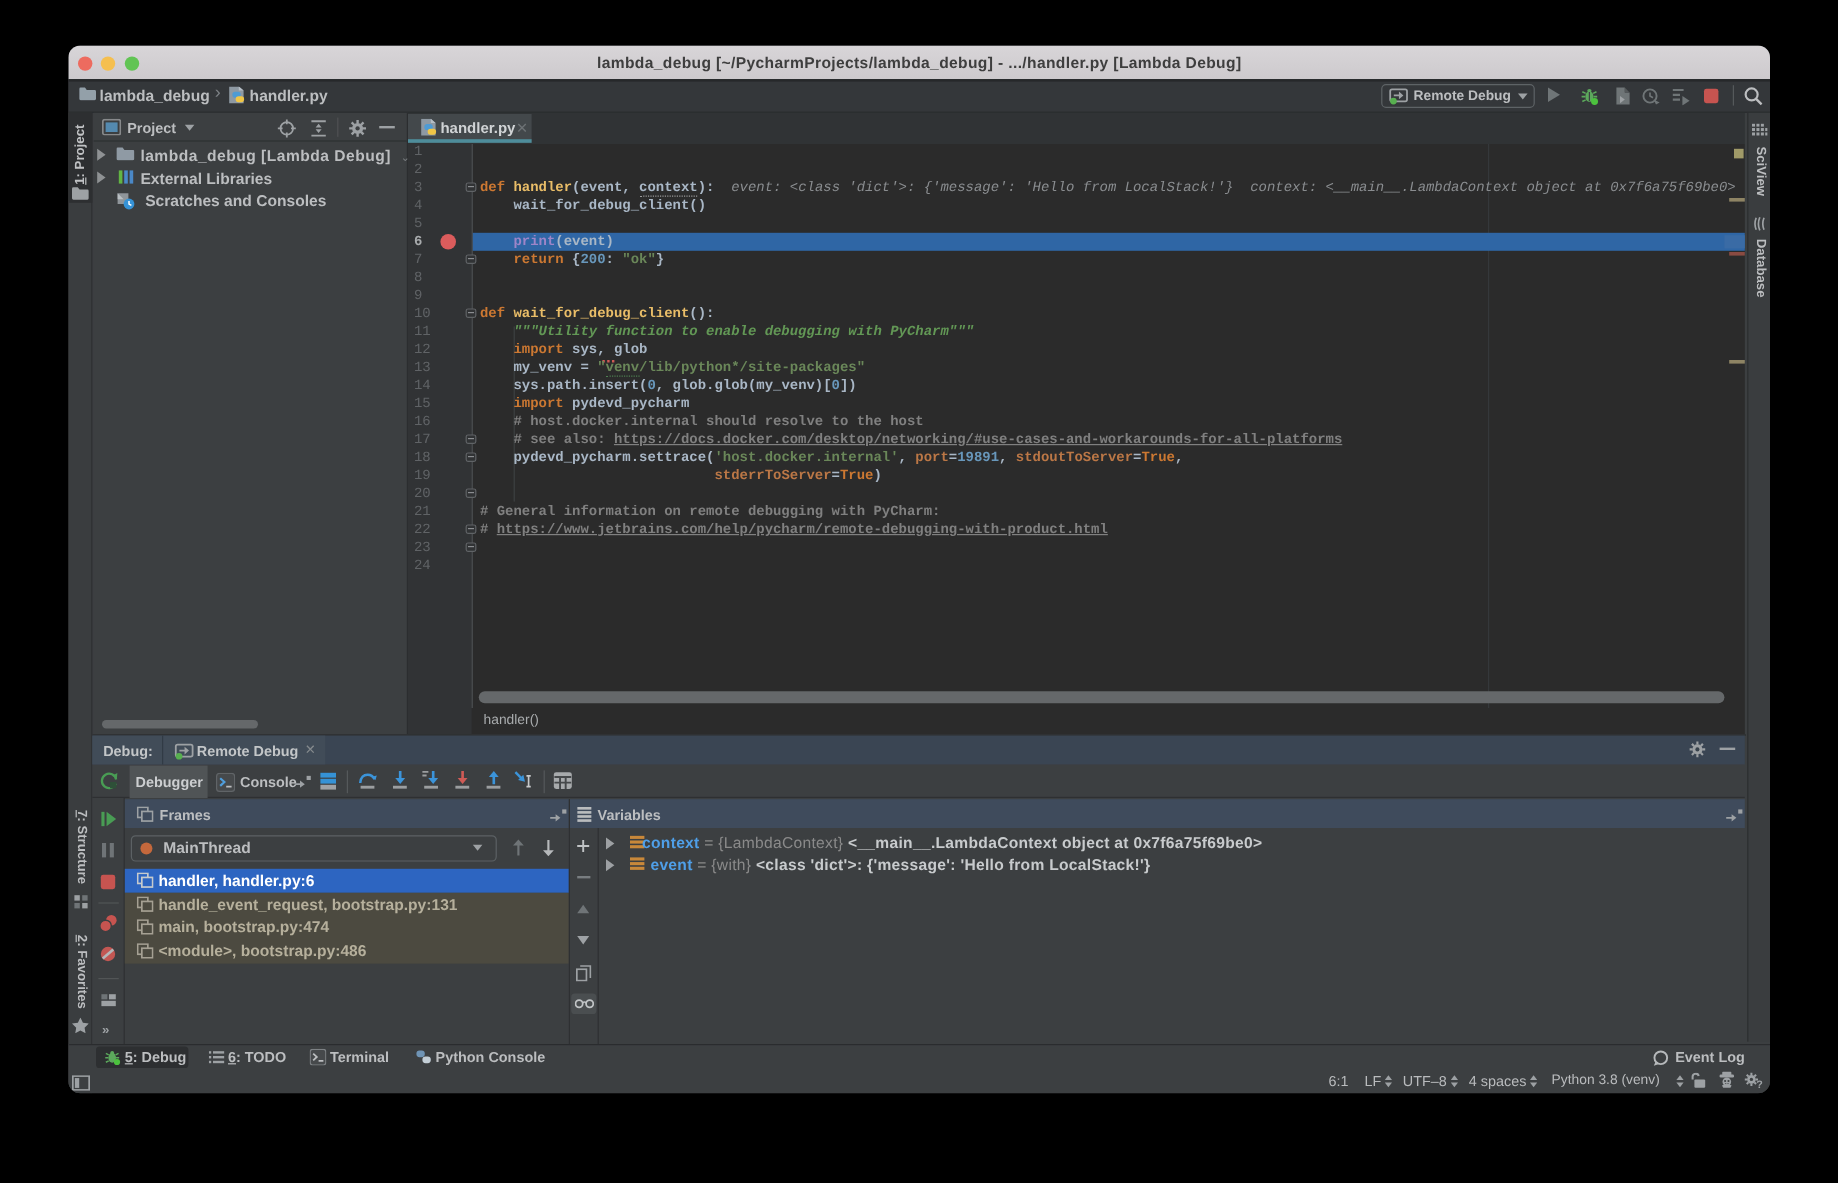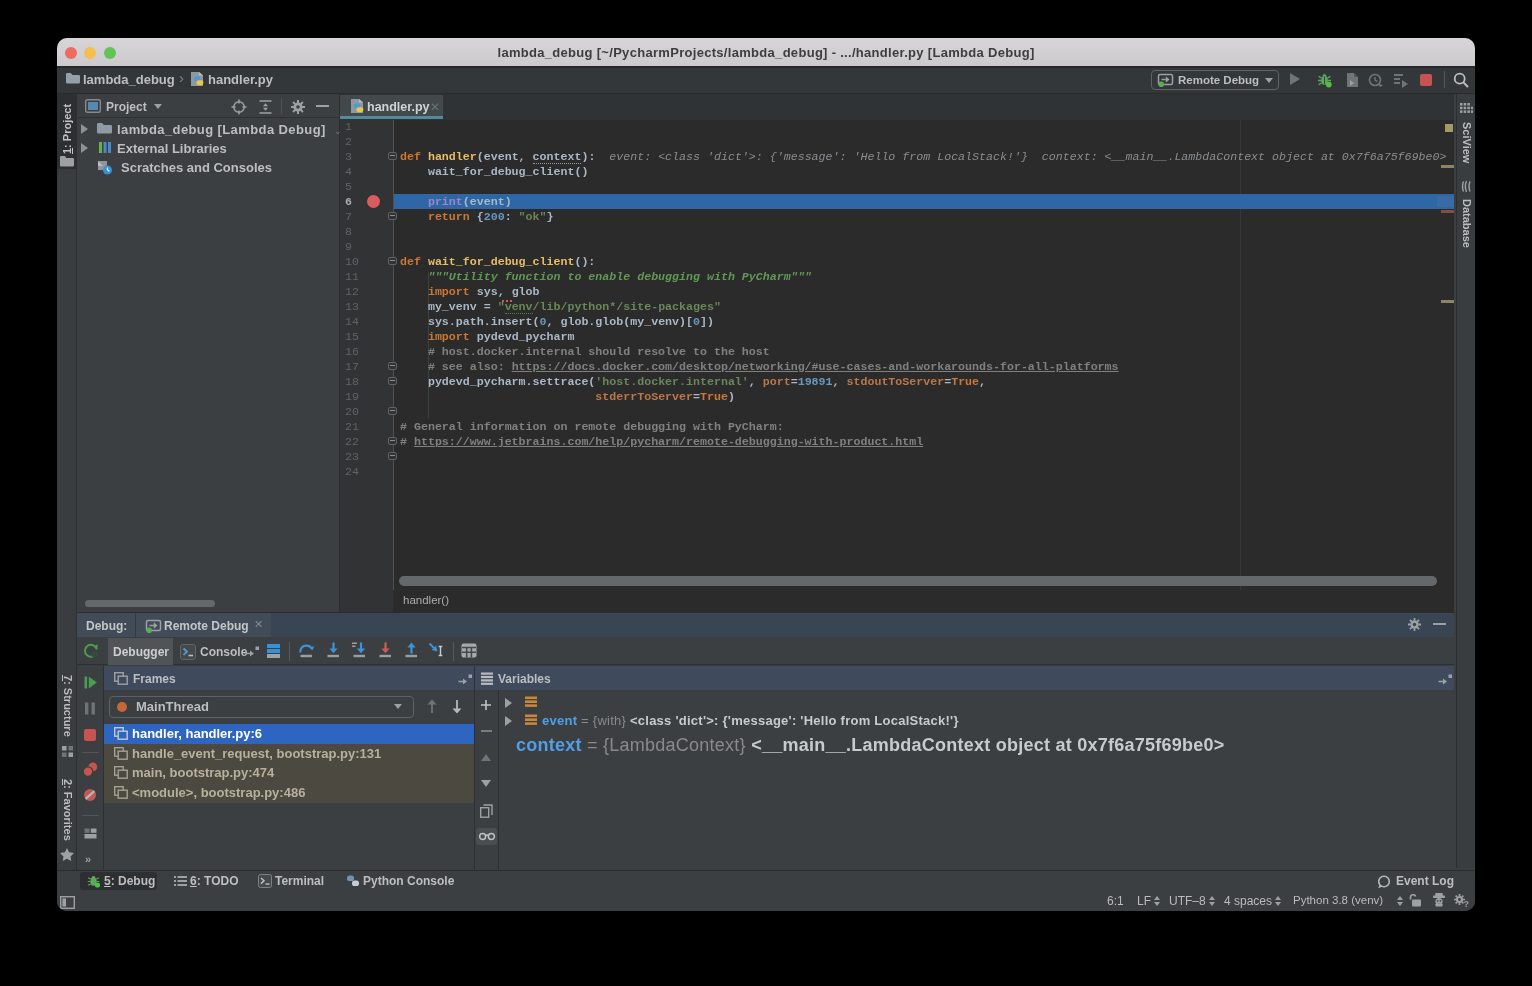--- a/index.html
+++ b/index.html
@@ -599,21 +599,21 @@
     </div>
   <div class="abs" id="iv2" style="left:468px;top:676px;">
       <svg width="13" height="12">
         <g fill="#c8883a">
           <rect x="0" y="0.5" width="12" height="2.6"></rect>
           <rect x="0" y="4.4" width="12" height="2.6"></rect>
           <rect x="0" y="8.3" width="12" height="2.6"></rect>
         </g>
       </svg>
     </div>
-  <div class="abs ui" style="left:459px;top:657px;font-size:18px;letter-spacing:0.25px;margin-top:40px;"><span style="color:#4f9fe8;">context</span><span style="color:#8a8a8a;font-weight:normal;"> = {LambdaContext} </span><span style="color:#c8cbcd;">&lt;__main__.LambdaContext object at 0x7f6a75f69be0&gt;</span></div>
+  <div class="abs ui" style="left:478px;top:657px;font-size:13px;letter-spacing:0.25px;"><span style="color:#4f9fe8;">context</span><span style="color:#8a8a8a;font-weight:normal;"> = {LambdaContext} </span><span style="color:#c8cbcd;">&lt;__main__.LambdaContext object at 0x7f6a75f69be0&gt;</span></div>
   <div class="abs ui" style="left:485px;top:675px;font-size:13px;letter-spacing:0.25px;"><span style="color:#4f9fe8;">event</span><span style="color:#8a8a8a;font-weight:normal;"> = {with} </span><span style="color:#c8cbcd;">&lt;class 'dict'&gt;: {'message': 'Hello from LocalStack!'}</span></div>
 
   <div class="abs" style="left:0;top:832px;width:1418px;height:41px;background:#3c3f41;border-top:1px solid #2a2c2e;"></div>
   <div class="abs" style="left:23px;top:834px;width:77px;height:18px;background:#2d2f31;border-radius:3px;"></div>
   <div class="abs" id="ic-bug" style="left:30px;top:836px;">
       <svg width="14" height="14">
         <g fill="#5ca85c">
           <ellipse cx="6.5" cy="7.5" rx="3.2" ry="4.2"></ellipse>
           <ellipse cx="6.5" cy="3.2" rx="1.6" ry="1.3"></ellipse>
           <g stroke="#5ca85c" stroke-width="1.2" fill="none">

